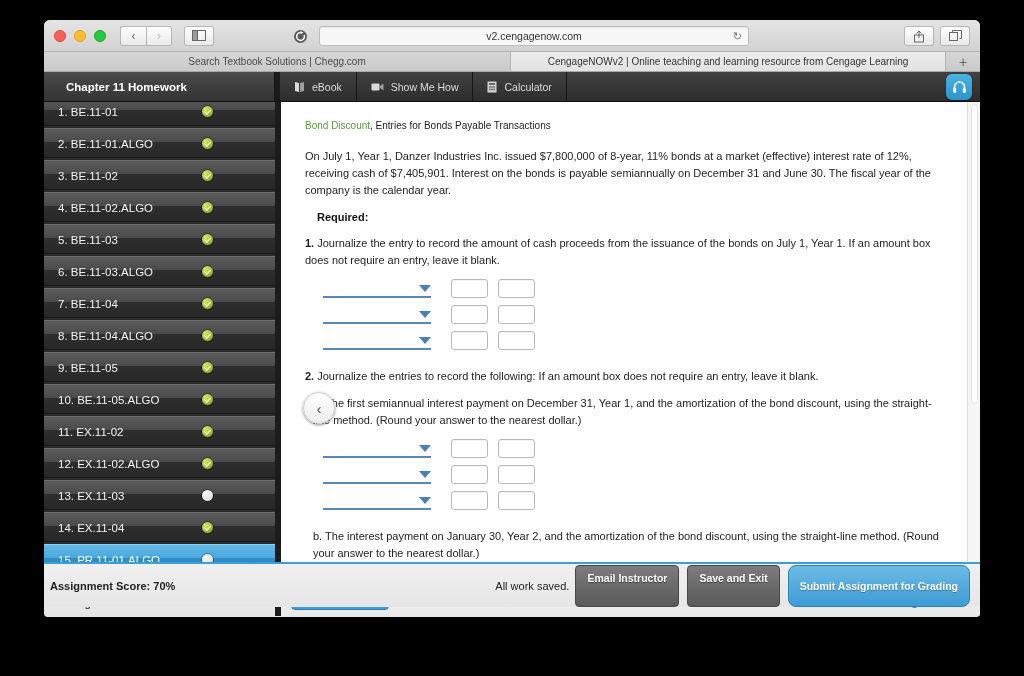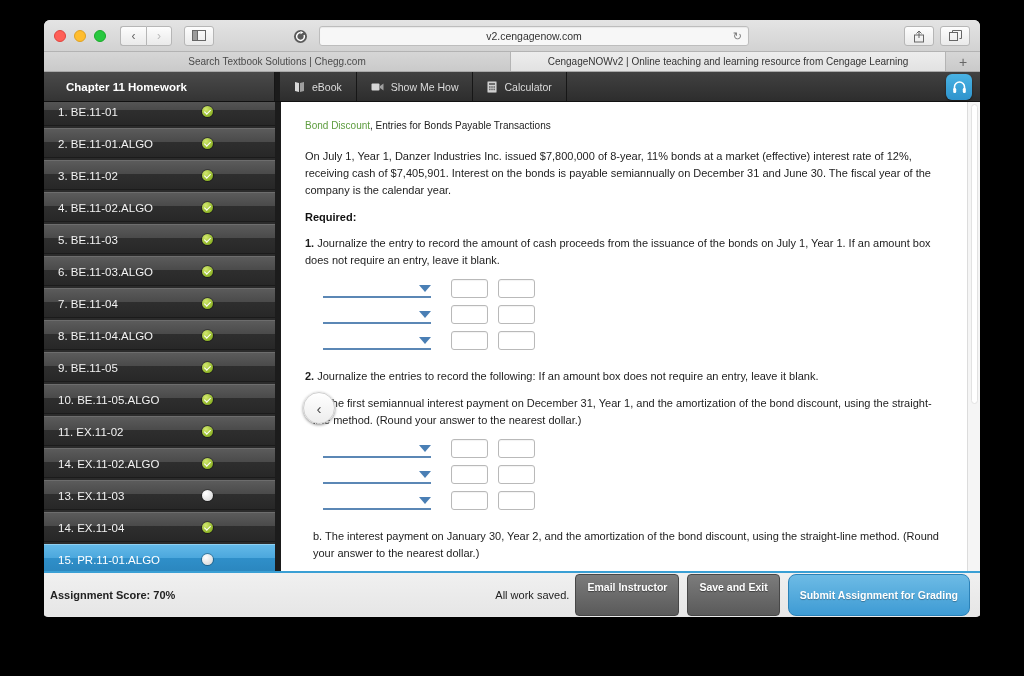--- a/index.html
+++ b/index.html
@@ -222,21 +222,21 @@
     width: 700px; height: 479px;
     padding: 18px 34px 0 24px;
     overflow: hidden;
   }
   .ctitle { font-size: 10px; color: #222; margin-bottom: 17px; }
   .ctitle .gt { color: #5d9c3e; }
   .ptext {
     font-size: 11px; color: #1d1d1d; line-height: 1.55;
     margin-bottom: 12px;
   }
-  .req { font-size: 11px; font-weight: bold; color: #111; margin-bottom: 12px; }
+  .req { font-size: 11px; font-weight: bold; color: #111; margin-bottom: 12px; margin-left: 12px; }
   .qitem { font-size: 11px; color: #1d1d1d; line-height: 1.55; margin-bottom: 10px; }
   .qitem b { font-weight: bold; }
   .qsub { margin-left: 8px; }
 
   .jrows { margin: 8px 0 18px 18px; }
   .jrow { display: flex; align-items: flex-end; gap: 10px; margin-bottom: 7px; }
   .sel {
     position: relative;
     width: 108px; height: 19px;
     border-bottom: 2px solid #5b87b5;
@@ -293,21 +293,21 @@
   .vthumb {
     position: absolute; left: 3px; top: 2px;
     width: 7px; height: 300px;
     background: #ffffff;
     border: 1px solid #e2e2e2;
     border-radius: 4px;
   }
 
   
   .appfooter {
-    position: absolute; left: 0; bottom: 0;
+    position: absolute; left: 0; bottom: 9px;
     width: 936px; height: 45px;
     background: linear-gradient(#f0f0f0, #e6e6e6);
     border-top: 2px solid #3a9fd4;
     display: flex; align-items: center;
     padding: 0 10px 0 6px;
     margin-top: 48px;
   }
   .score { font-size: 11px; font-weight: bold; color: #222; }
   .saved { font-size: 11px; font-weight: normal; color: #222; margin-left: 320px; }
   .fbtns { margin-left: auto; display: flex; gap: 8px; }
@@ -482,21 +482,21 @@
           </div>
           <div class="item">
             <span class="label">10. BE.11-05.ALGO</span>
             <span class="status done"></span>
           </div>
           <div class="item">
             <span class="label">11. EX.11-02</span>
             <span class="status done"></span>
           </div>
           <div class="item">
-            <span class="label">14. EX.11-02.ALGO</span>
+            <span class="label">12. EX.11-02.ALGO</span>
             <span class="status done"></span>
           </div>
           <div class="item">
             <span class="label">13. EX.11-03</span>
             <span class="status todo"></span>
           </div>
           <div class="item">
             <span class="label">14. EX.11-04</span>
             <span class="status done"></span>
           </div>

